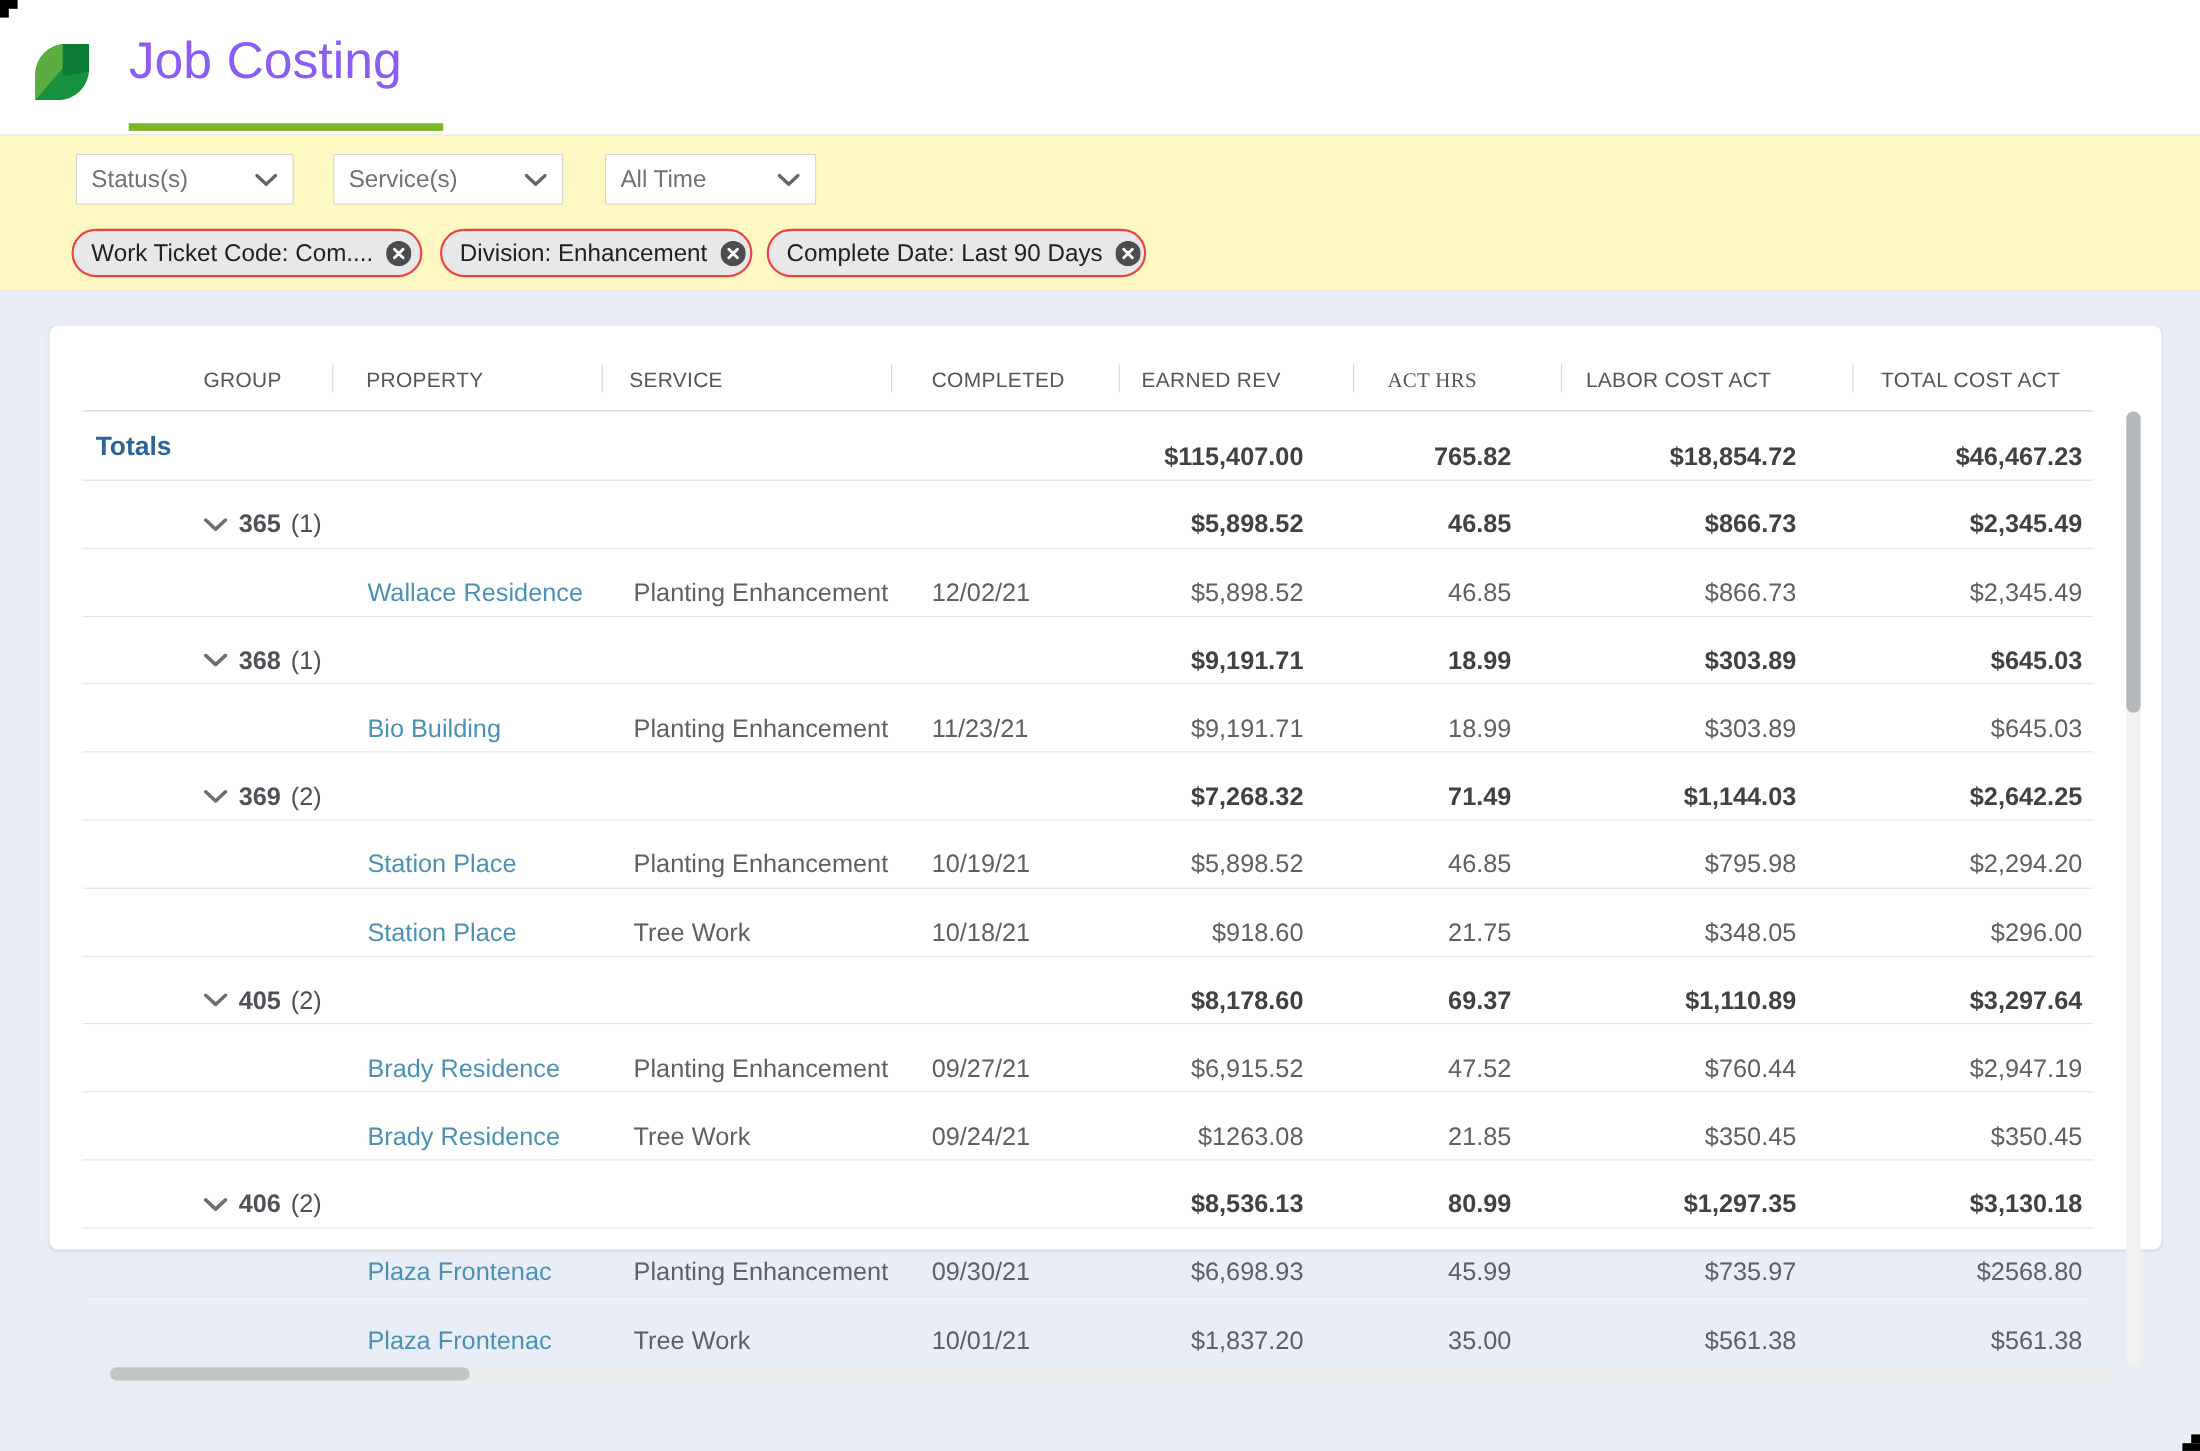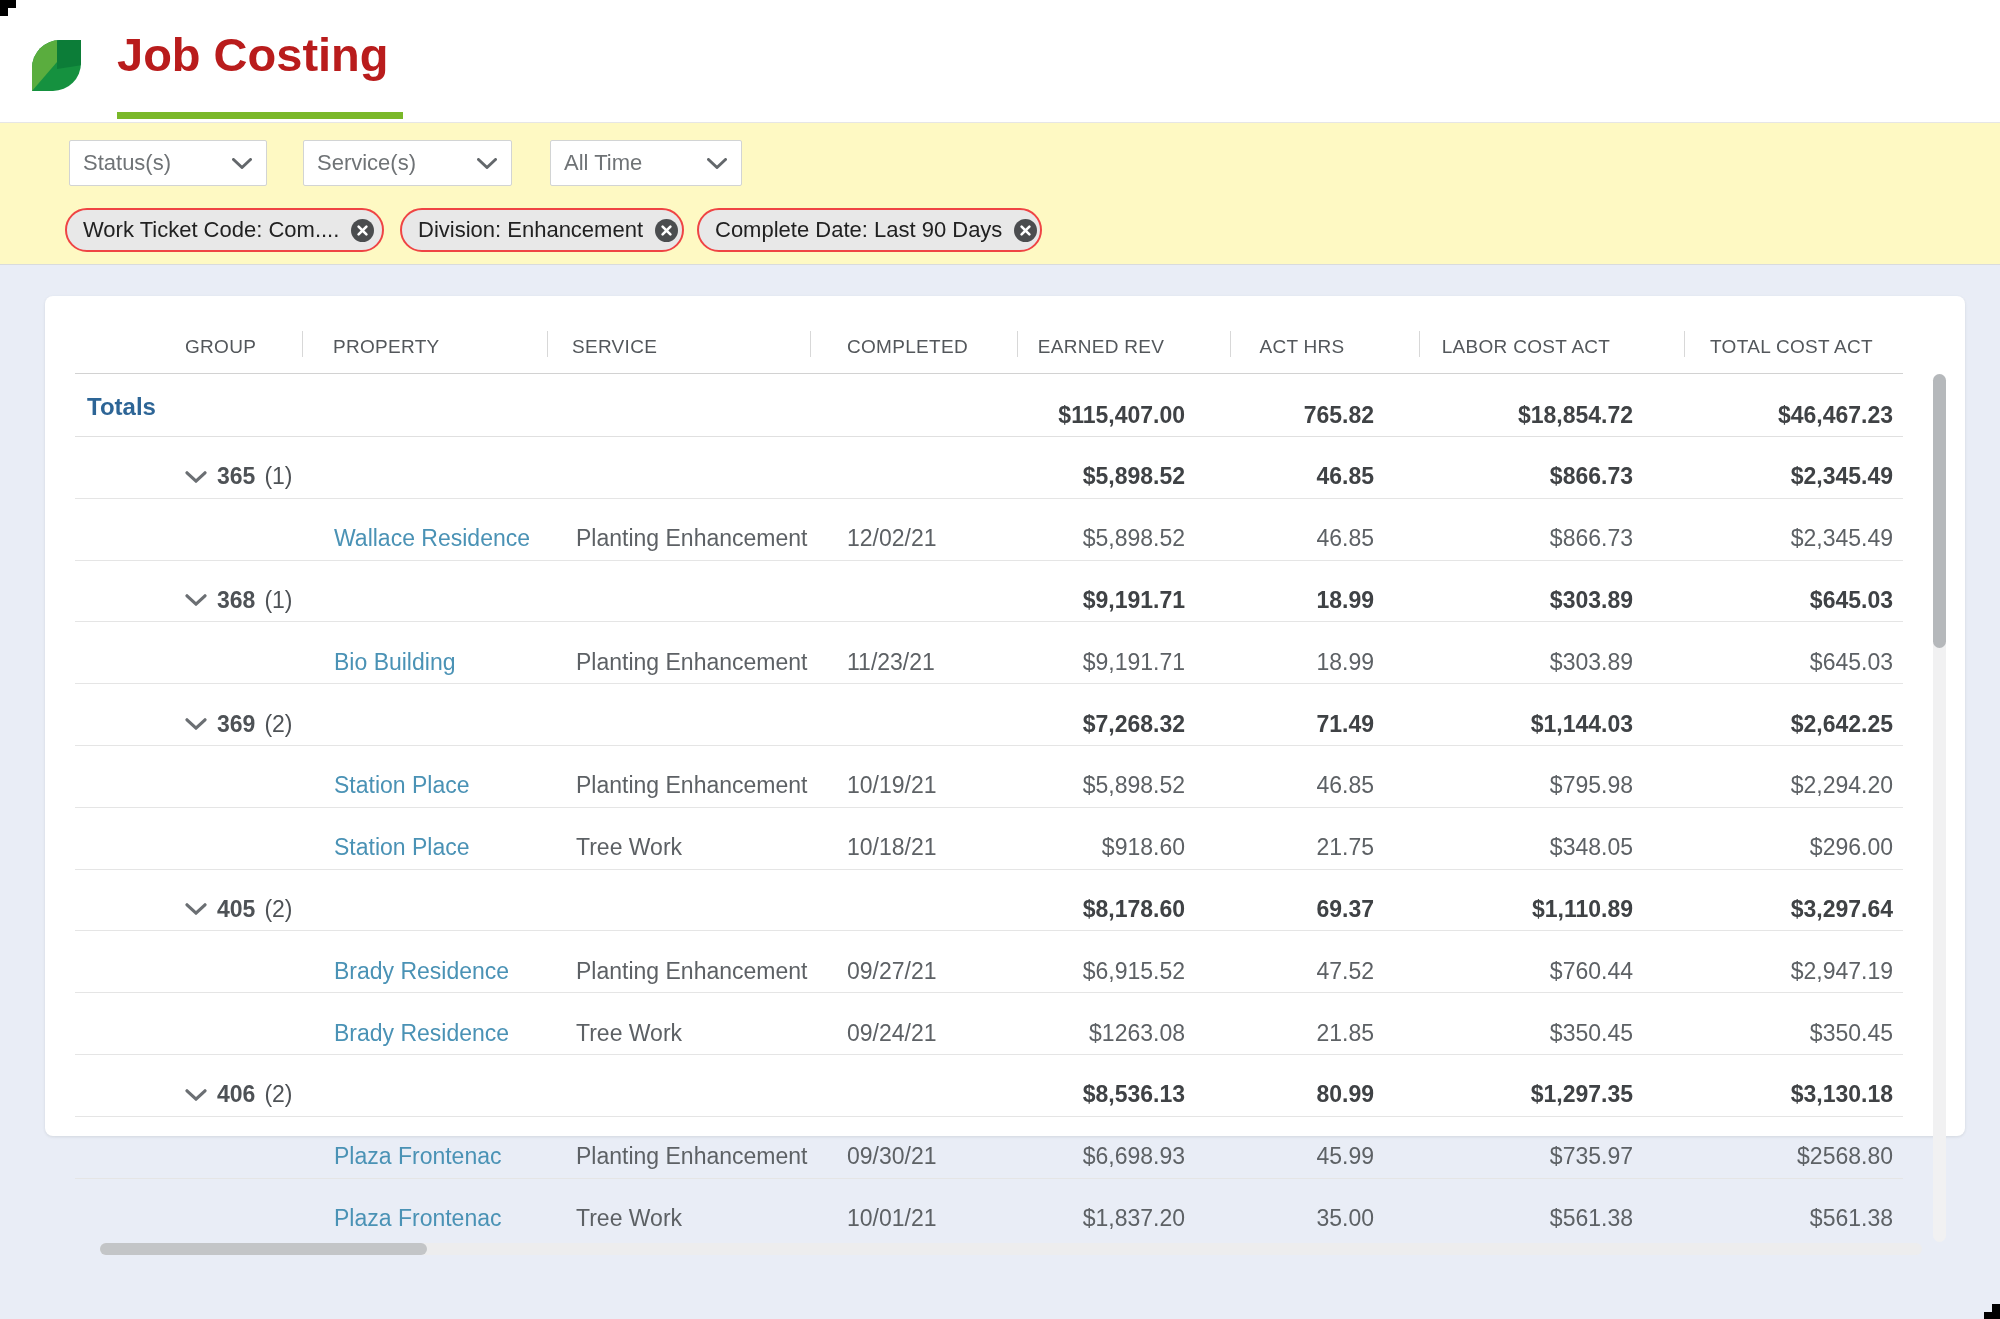--- a/index.html
+++ b/index.html
@@ -11,21 +11,21 @@
   }
 
   
   .app-header {
     position:absolute; left:0; top:0; width:2000px; height:122px;
     background:#ffffff;
   }
   .leaf-logo { position:absolute; left:32px; top:40px; width:49px; height:51px; }
   .page-title {
     position:absolute; left:117px; top:31px;
-    font-size:47px; line-height:1; font-weight:bold; color:#b91c1c;
+    font-size:47px; line-height:1; font-weight:normal; color:#8b5cf6;
     letter-spacing:0px; white-space:nowrap;
   }
   .title-underline {
     position:absolute; left:117px; top:112px; width:286px; height:7px;
     background:#7ab829;
   }
 
   
   .filter-bar {
     position:absolute; left:0; top:122px; width:2000px; height:143px;
@@ -79,21 +79,21 @@
   .th {
     font-size:19px; letter-spacing:0.3px; color:#53575b; font-weight:500;
     white-space:nowrap; cursor:pointer;
   }
   .th-group     { padding-left:110px; }
   .th-property  { padding-left:31px; }
   .th-service   { padding-left:25px; }
   .th-completed { padding-left:37px; }
   .th-right     { text-align:center; }
   .th-earned   { padding-right:45px; }
-  .th-acthrs   { padding-right:45px; }
+  .th-acthrs   { padding-right:45px;font-family:Liberation Serif, serif; }
   .th-labor    { padding-right:51px; }
   .th-total    { padding-right:4px; }
   .col-sep {
     position:absolute; top:11px; width:1px; height:26px; background:#d8d8d8;
   }
 
   .totals-row {
     height:63px;
     display:grid;
     grid-template-columns:227px 245px 263px 207px 213px 189px 265px 219px;

